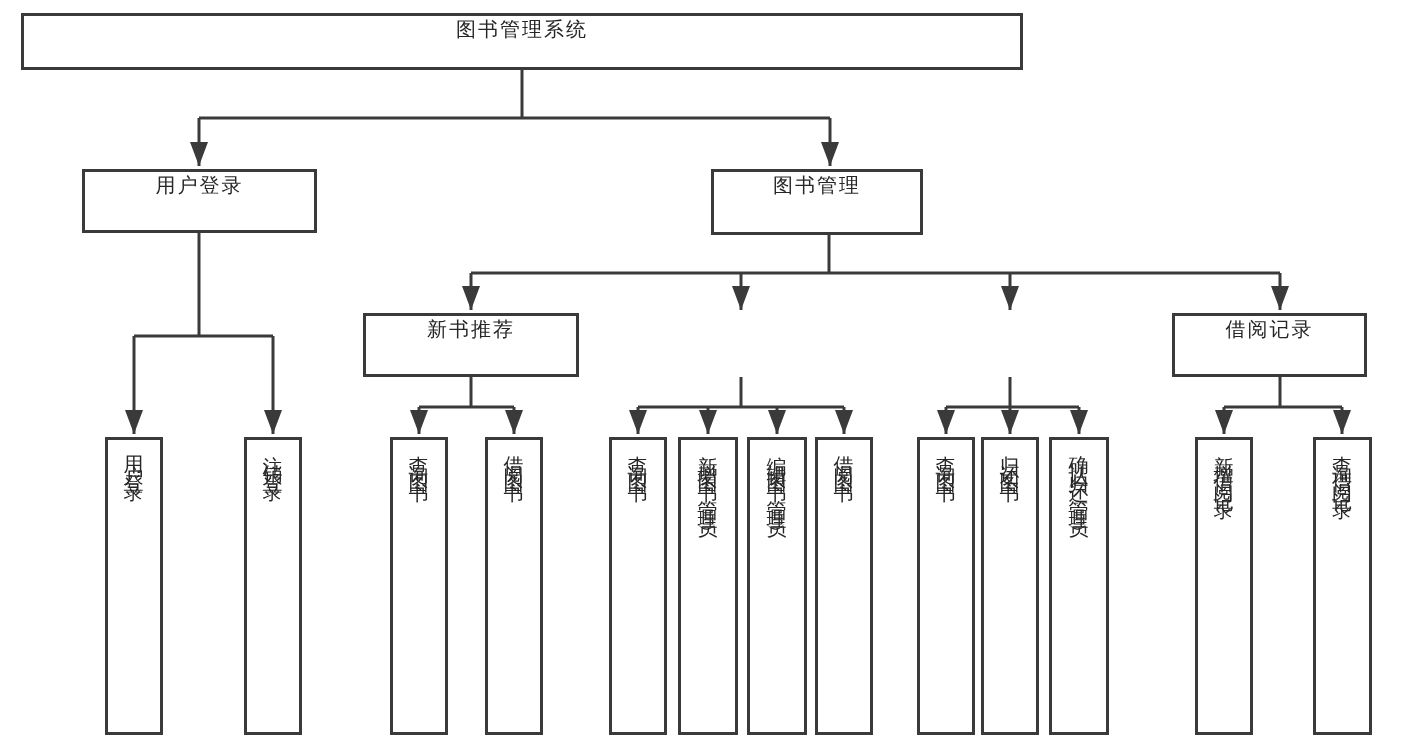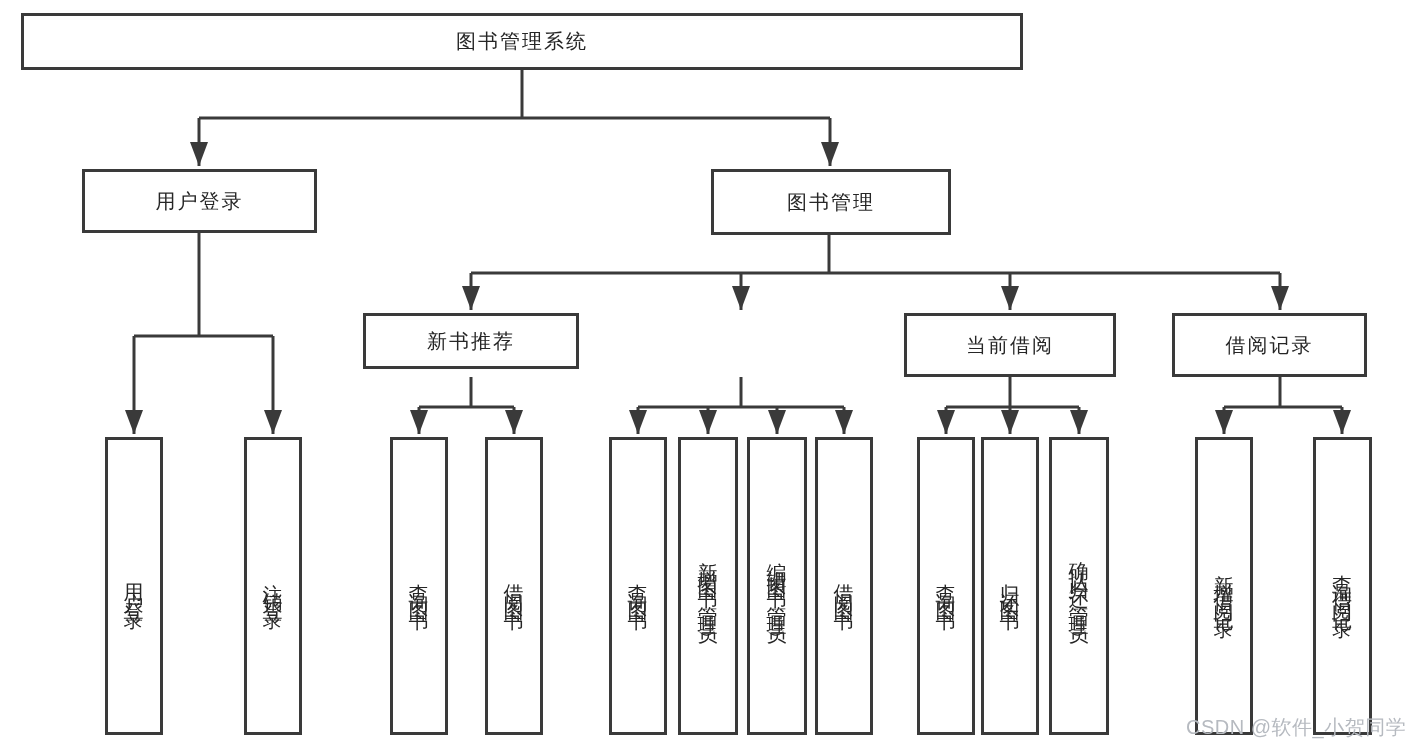--- a/index.html
+++ b/index.html
@@ -16,21 +16,21 @@
     font-family:"Liberation Sans","DejaVu Sans",sans-serif;
     overflow:hidden;
   }
   .wires{position:absolute;left:0;top:0;width:1405px;height:747px;}
   .wires line{stroke:var(--line);stroke-width:3;}
   .node{
     position:absolute;
     box-sizing:border-box;
     border:3px solid var(--line);
     background:var(--bg);
-    display:flex;align-items:center;justify-content:center;
+    display:flex;align-items:flex-start;justify-content:center;
     color:var(--text);
   }
   .hbox{font-size:20px;letter-spacing:2px;}
   .vbox{font-size:20px;}
   .vlbl{
     writing-mode:vertical-rl;
     text-orientation:mixed;
     letter-spacing:9px;
     line-height:1;
     white-space:nowrap;
@@ -112,29 +112,26 @@
     </g>
   </svg>
 
   <div class="node hbox" style="left:21px;top:13px;width:1002px;height:57px">
     <span>图书管理系统</span>
   </div>
 
   <div class="node hbox" style="left:82px;top:169px;width:235px;height:64px">
     <span>用户登录</span>
   </div>
-  <div class="node hbox" style="left:711px;top:169px;width:240px;height:66px">
+  <div class="node hbox" style="left:711px;top:169px;width:212px;height:66px">
     <span>图书管理</span>
   </div>
 
-  <div class="node hbox" style="left:363px;top:313px;width:216px;height:56px">
+  <div class="node hbox" style="left:363px;top:313px;width:216px;height:64px">
     <span>新书推荐</span>
-  </div>
-  <div class="node hbox" style="left:904px;top:313px;width:212px;height:64px">
-    <span>当前借阅</span>
   </div>
   <div class="node hbox" style="left:1172px;top:313px;width:195px;height:64px">
     <span>借阅记录</span>
   </div>
 
   <div class="node vbox" style="left:105px;top:437px;width:58px;height:298px">
     <span class="vlbl">用户登录</span>
   </div>
   <div class="node vbox" style="left:244px;top:437px;width:58px;height:298px">
     <span class="vlbl">注销登录</span>
@@ -170,15 +167,14 @@
     <span class="vlbl">确认归还（管理员）</span>
   </div>
 
   <div class="node vbox" style="left:1195px;top:437px;width:58px;height:298px">
     <span class="vlbl">新增借阅记录</span>
   </div>
   <div class="node vbox" style="left:1313px;top:437px;width:59px;height:298px">
     <span class="vlbl">查询借阅记录</span>
   </div>
 
-  <div class="watermark">CSDN @软件_小贺同学</div>
 
 </div>
 
 </body></html>

